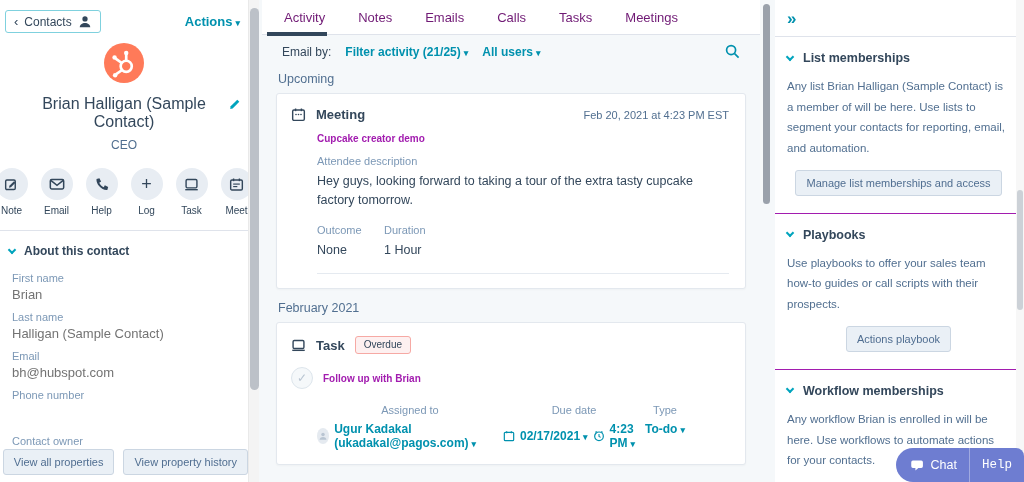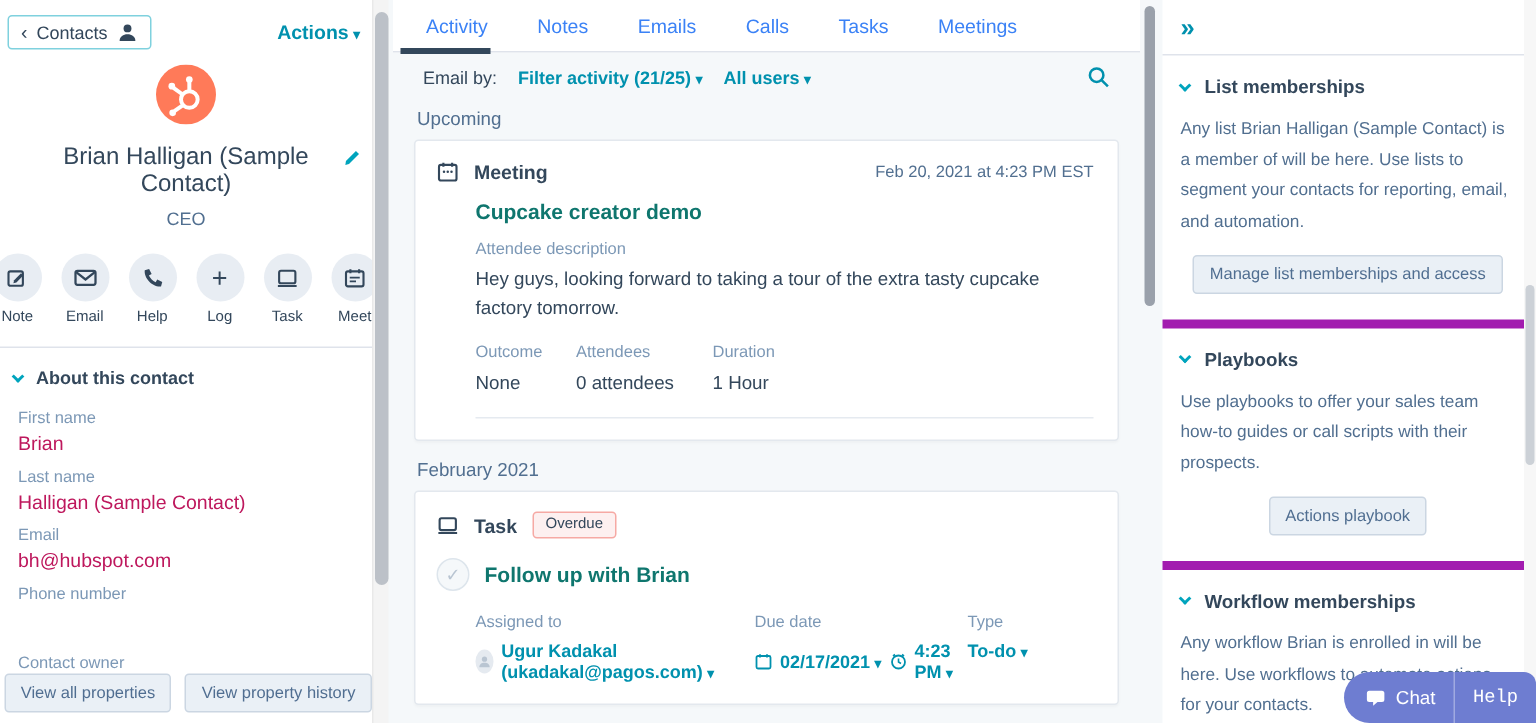--- a/index.html
+++ b/index.html
@@ -20,69 +20,69 @@
   .qa-row { display:flex; justify-content:center; gap:13px; margin-top:16px; }
   .qa { text-align:center; cursor:pointer; }
   .qa-circle { width:32px; height:32px; border-radius:50%; background:#e8edf3; display:flex; align-items:center; justify-content:center; margin:0 auto; }
   .qa-label { font-size:10px; color:#33475b; margin-top:5px; }
   .lp-div { border-top:1px solid #dfe3eb; margin-top:14px; }
   .about-hdr { display:flex; align-items:center; gap:9px; padding:13px 0 0 9px; font-size:12px; font-weight:bold; color:#33475b; cursor:pointer; }
   .chev { width:6px; height:6px; border-left:2px solid #00a4bd; border-bottom:2px solid #00a4bd; transform:rotate(-45deg); margin-top:-3px; }
   .fields { padding:14px 12px 0 12px; }
   .field { margin-bottom:9px; }
   .f-label { font-size:11px; color:#7c98b6; margin-bottom:3px; }
-  .f-value { font-size:13px; color:#be185d; min-height:15px; }
+  .f-value { font-size:13px; color:#737373; min-height:15px; }
   .lp-footer { position:absolute; bottom:7px; left:0; width:100%; display:flex; justify-content:flex-end; gap:9px; }
   .btn { background:#eaf0f6; border:1px solid #cbd6e2; color:#506e91; border-radius:3px; font-size:11px; padding:6px 10px; cursor:pointer; font-family:inherit; }
 
   
   .vtrack { position:absolute; top:0; background:#f4f4f4; }
   #sb-left { left:248px; width:11px; height:482px; border-left:1px solid #e9e9e9; }
   #sb-left .thumb { position:absolute; left:1px; top:8px; width:9px; height:382px; background:#bcc1c8; border-radius:5px; }
   #sb-mid-thumb { position:absolute; left:763px; top:4px; width:7px; height:200px; background:#9aa1ab; border-radius:4px; z-index:5; }
   #sb-right { left:1016px; width:8px; height:482px; background:#f7f7f7; }
   #sb-right .thumb { position:absolute; left:1px; top:190px; width:6px; height:120px; background:#ccd1d7; border-radius:3px; }
 
   
   #mid { left:262px; width:498px; background:#f5f8fa; }
   .tabs-bar { position:relative; height:35px; background:#fff; border-bottom:1px solid #dfe3eb; display:flex; align-items:center; padding-left:22px; gap:33px; }
-  .tab { font-size:13px; color:#3b82f6; cursor:pointer; }
+  .tab { font-size:13px; color:#701a75; cursor:pointer; }
   .tab-underline { position:absolute; bottom:-2px; left:5px; width:60px; height:4px; background:#33475b; }
   .filter-row { display:flex; align-items:center; gap:14px; padding:9px 20px 7px 20px; font-size:12px; color:#33475b; }
   .tlink { color:#0091ae; font-weight:bold; cursor:pointer; font-size:12px; }
   .search-btn { margin-left:auto; cursor:pointer; }
   .sec-label { font-size:12.5px; color:#516f90; padding:6px 16px 7px 16px; }
   .card { background:#fff; border:1px solid #e3e8ee; border-radius:3px; margin:0 14px; padding:13px 16px 14px 14px; box-shadow:0 1px 2px rgba(0,0,0,0.03); }
   .card-hdr { display:flex; align-items:center; gap:10px; }
   .card-type { font-size:13px; font-weight:bold; color:#33475b; }
   .card-ts { margin-left:auto; font-size:11px; color:#516f90; }
   .indent { margin-left:26px; }
-  .card-title { font-size:14px; font-weight:bold; color:#0f766e; margin-top:11px; }
+  .card-title { font-size:10px; font-weight:bold; color:#a21caf; margin-top:11px; }
   .mini-label { font-size:11px; color:#7c98b6; }
   .body-txt { font-size:12.5px; color:#33475b; line-height:1.55; }
   .meta-row { display:flex; margin-top:13px; }
   .meta-col { margin-right:18px; }
   .meta-col .mini-label { margin-bottom:5px; }
   .card-div { border-top:1px solid #e5eaf0; margin-top:13px; }
   .card-foot { display:flex; align-items:center; gap:9px; margin-top:13px; }
   .ph-avatar { width:24px; height:24px; border-radius:50%; background:#e5eaf0; display:flex; align-items:center; justify-content:center; }
   .ph-avatar.sm { width:16px; height:16px; }
   .foot-txt { font-size:12.5px; color:#33475b; }
   .badge { font-size:10px; color:#33475b; background:#fdf0f0; border:1px solid #f6a9a4; border-radius:3px; padding:2px 8px 3px 8px; }
   .check-row { display:flex; align-items:center; gap:10px; margin-top:13px; }
   .check-circle { width:22px; height:22px; border-radius:50%; background:#f5f8fa; border:1px solid #dde5ec; color:#b9c5d2; font-size:12px; display:flex; align-items:center; justify-content:center; }
   .tk-row { display:flex; margin-top:15px; }
-  .tk-col .mini-label { margin-bottom:6px; }
+  .tk-col .mini-label { margin-bottom:6px;text-align:center; }
   .tk-val { display:flex; align-items:center; gap:5px; font-size:12px; }
   .w186 { width:186px; } .w142 { width:142px; }
 
   
   #right { left:775px; width:249px; background:#fff; }
   .collapse-ic { padding:9px 0 7px 12px; color:#0091ae; font-size:17px; font-weight:bold; cursor:pointer; border-bottom:1px solid #dfe3eb; }
-  .rp-sec { padding:14px 14px 17px 12px; border-bottom:6px solid #a21caf; }
+  .rp-sec { padding:14px 14px 17px 12px; border-bottom:1px solid #a21caf; }
   .rp-hdr { display:flex; align-items:center; gap:10px; font-size:12.5px; font-weight:bold; color:#33475b; cursor:pointer; }
   .rp-body { font-size:11.5px; color:#516f90; line-height:1.8; margin-top:11px; }
   .rp-btn-wrap { text-align:center; margin-top:11px; }
 
   
   #chat-widget { position:absolute; right:0; bottom:0; height:34px; background:#6e7dd1; border-radius:17px 8px 0 17px; display:flex; align-items:center; color:#fff; font-size:12.5px; z-index:9; }
   .cw-chat { display:flex; align-items:center; gap:6px; padding:0 12px 0 14px; cursor:pointer; height:100%; border-right:1px solid rgba(255,255,255,0.35); }
   .cw-help { padding:0 12px; cursor:pointer;font-family:Liberation Mono, monospace; }
   svg { display:block; }
 </style>
@@ -285,24 +285,20 @@
       <span class="card-ts">Feb 20, 2021 at 4:23 PM EST</span>
     </div>
     <div class="card-title indent">Cupcake creator demo</div>
     <div class="mini-label indent" style="margin-top:11px;">Attendee description</div>
     <div class="body-txt indent" style="margin-top:5px;">Hey guys, looking forward to taking a tour of the extra tasty cupcake factory tomorrow.</div>
     <div class="meta-row indent">
       <div class="meta-col" style="width:49px;">
         <div class="mini-label">Outcome</div>
         <div class="body-txt">None</div>
       </div>
-      <div class="meta-col" style="width:73px;">
-        <div class="mini-label">Attendees</div>
-        <div class="body-txt">0 attendees</div>
-      </div>
       <div class="meta-col">
         <div class="mini-label">Duration</div>
         <div class="body-txt">1 Hour</div>
       </div>
     </div>
     <div class="card-div indent"></div>
   </div>
 
   <div class="sec-label" style="padding-top:12px;">February 2021</div>
 

